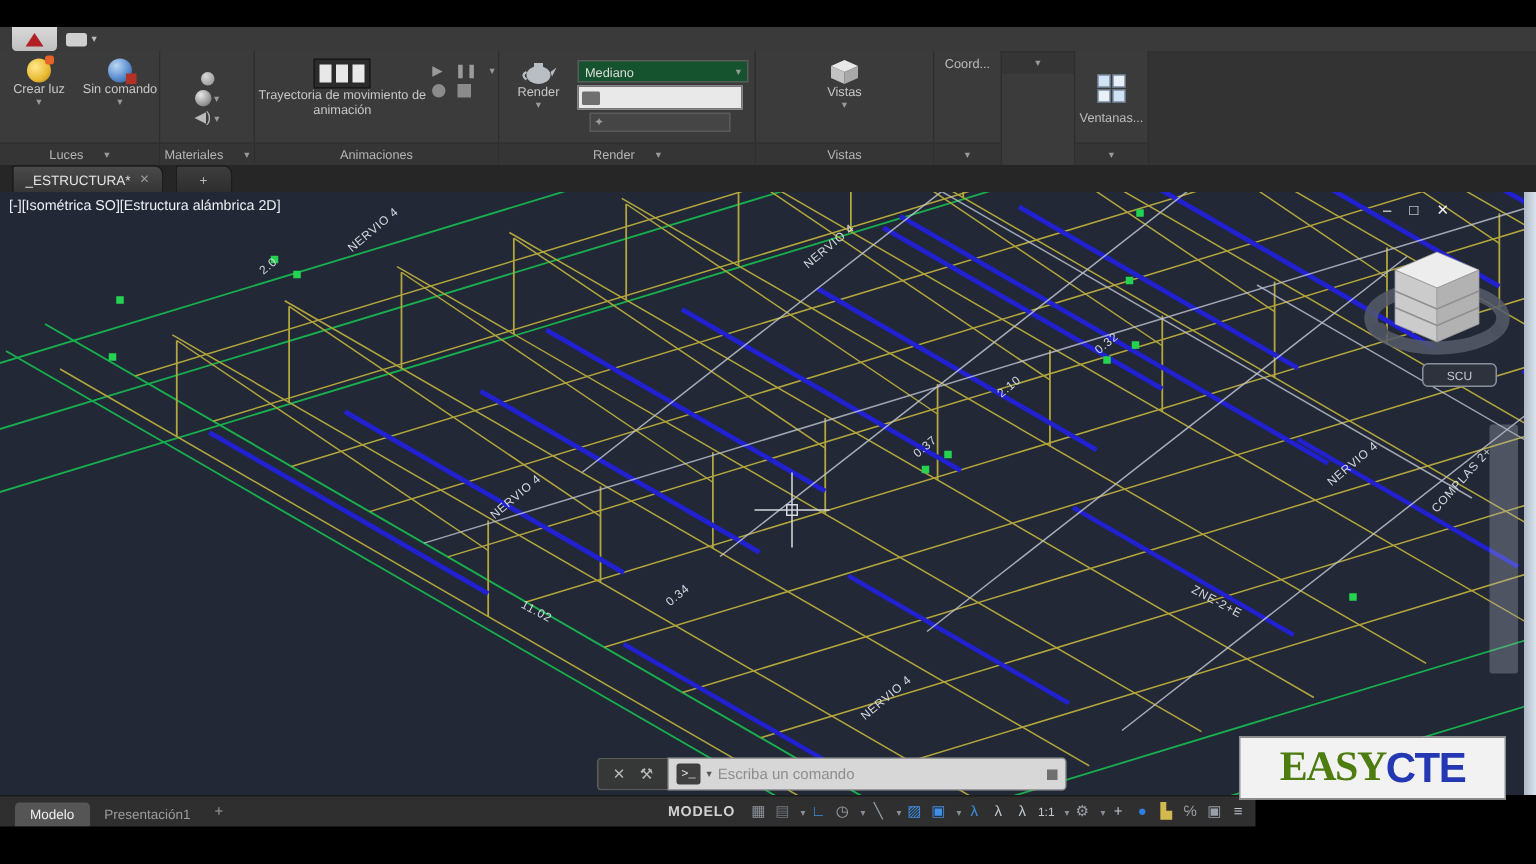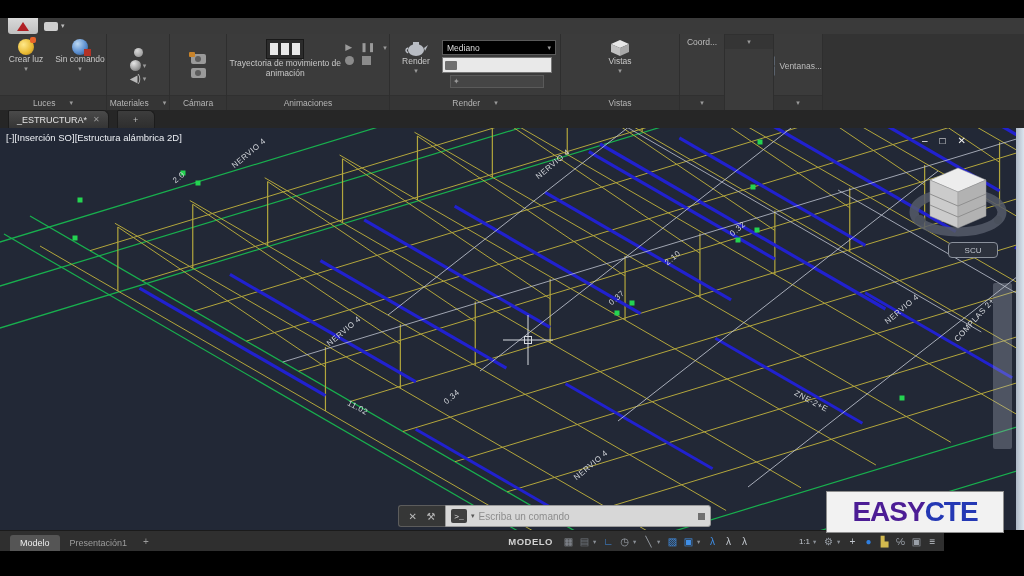--- a/index.html
+++ b/index.html
@@ -44,21 +44,21 @@
   .ico-cam{width:15px;height:10px;background:#9a9a9a;border-radius:2px;position:relative;}
   .ico-cam:after{content:"";position:absolute;left:4px;top:2px;width:6px;height:6px;border-radius:50%;background:#5c5c5c;}
   .ico-cam.tint:before{content:"";position:absolute;left:-2px;top:-2px;width:6px;height:5px;background:#c8832a;border-radius:1px;}
   .ico-film{width:36px;height:18px;background:#2b2b2b;border:1px solid #191919;display:flex;align-items:center;justify-content:space-evenly;}
   .ico-film i{width:8px;height:12px;background:#e8e8e8;display:block;}
   .transport{display:flex;flex-direction:column;gap:4px;padding-top:6px;}
   .transport .row{display:flex;gap:8px;align-items:center;color:#9a9a9a;font-size:9px;line-height:1;}
   .ico-rec{width:9px;height:9px;border-radius:50%;background:#8b8b8b;}
   .ico-stop{width:9px;height:9px;background:#8b8b8b;}
   .rendercol{display:flex;flex-direction:column;gap:2px;padding-top:3px;}
-  .qsel{width:104px;height:13px;background:#000000;border:1px solid #5a5a5a;color:#ddd;font-size:8.5px;
+  .qsel{width:104px;height:13px;background:#14532d;border:1px solid #5a5a5a;color:#ddd;font-size:8.5px;
         display:flex;align-items:center;justify-content:space-between;padding:0 4px;}
   .rline{width:104px;height:14px;background:#e9e9e9;border:1px solid #777;display:flex;align-items:center;padding:0 2px;gap:2px;}
   .rline .chip{width:12px;height:9px;background:#6f6f6f;border-radius:1px;}
   .rline2{width:88px;height:11px;background:#454545;border:1px solid #5a5a5a;margin-left:8px;display:flex;align-items:center;padding:0 2px;gap:2px;}
   .rline2 .st{color:#9a9a9a;font-size:8px;line-height:1;}
   .vgroup{display:flex;gap:6px;}
   .paneltitle{font-size:8.5px;color:#bdbdbd;text-align:center;padding-top:3px;}
 
   
   #filetabs{left:0;top:110px;width:1024px;height:18px;background:#262626;display:flex;align-items:flex-end;}
@@ -84,39 +84,39 @@
   #cmdtools{width:46px;background:rgba(56,56,56,.95);border:1px solid #5c5c5c;border-right:none;border-radius:3px 0 0 3px;
             display:flex;align-items:center;justify-content:space-evenly;color:#b9b9b9;font-size:10px;}
   #cmdinput{flex:1;background:#d7d7d7;border:1px solid #9a9a9a;border-radius:0 3px 3px 0;display:flex;align-items:center;gap:4px;padding:0 5px;}
   #cmdchip{width:16px;height:14px;background:#3f3f3f;border-radius:2px;color:#e8e8e8;font-family:"Liberation Mono",monospace;
            font-size:8px;display:flex;align-items:center;justify-content:center;}
   #cmdcaret{font-size:7px;color:#555;}
   #cmdtext{font-size:10px;color:#8d8d8d;flex:1;}
   #cmdend{width:7px;height:7px;background:#6f6f6f;}
 
   
-  #statusbar{left:0;top:530px;width:944px;height:21px;background:#2f2f2f;border-top:1px solid #1b1b1b;
-             display:flex;align-items:center;}
+  #statusbar{left:0;top:530px;width:837px;height:21px;background:#2f2f2f;border-top:1px solid #1b1b1b;
+             display:flex;align-items:center;text-align:right;}
   .ltab{height:16px;display:flex;align-items:center;padding:0 10px;font-size:9px;color:#9c9c9c;border-radius:3px 3px 0 0;margin-top:3px;}
   .ltab.active{background:#555;color:#efefef;}
   #lt-plus{color:#9c9c9c;font-size:10px;padding:0 6px;}
   #sb-spacer{flex:1;}
   #sb-mode{font-size:9.5px;font-weight:bold;color:#d2d2d2;letter-spacing:.5px;margin-right:8px;}
   #sb-icons{display:flex;align-items:center;gap:1px;margin-right:4px;}
   .sbi{min-width:15px;height:15px;display:flex;align-items:center;justify-content:center;font-size:10px;line-height:1;}
   .sbi.small{font-size:8px;}
   .sbc{font-size:6.5px;color:#8a8f96;width:7px;}
 
   
   #bot-black{left:0;top:551px;width:1024px;height:25px;background:#000;}
 
   
   #easycte{left:826px;top:491px;width:176px;height:40px;background:#f2f2f2;border:1px solid #8e8e8e;
            display:flex;align-items:center;justify-content:center;font-weight:bold;font-size:28px;letter-spacing:-1px;}
-  #easycte .p1{color:#4c1d95;} #easycte .p2{color:#2438b4;}
+  #easycte .p1{color:#4d7c0f;font-family:Liberation Serif, serif;} #easycte .p2{color:#2438b4;}
 </style>
 </head>
 <body>
 
 <div class="abs" id="top-black"></div>
 
 <div class="abs" id="tabrow">
   <div id="applogo">
       <div class="amark"></div>
     </div>
@@ -160,29 +160,20 @@
           <span class="ico-spk">◀)</span>
           <span class="caret">▾</span>
         </div>
     </div>
     <div class="foot">
       <span>Materiales</span>
       <span class="caret">▾</span>
     </div>
   </div>
 
-  <div class="panel" style="width:56px">
-    <div class="body" style="flex-direction:column;align-items:center;gap:4px;">
-      <span class="ico-cam tint"></span>
-      <span class="ico-cam"></span>
-    </div>
-    <div class="foot">
-      <span>Cámara</span>
-    </div>
-  </div>
 
   <div class="panel" style="width:162px">
     <div class="body">
       <div class="bigbtn" style="width:112px">
         <span class="ico-film">
             <i></i>
             <i></i>
             <i></i>
           </span>
         <span>Trayectoria de movimiento de animación</span>
@@ -260,21 +251,21 @@
       </div>
   </div>
 
   <div class="panel" style="width:48px">
     <div class="foot">
         <span class="caret">▾</span>
       </div>
   </div>
 
   <div class="panel" style="width:48px">
-    <div class="body" style="flex-direction:row;align-items:center;">
+    <div class="body" style="flex-direction:column;align-items:center;">
       <svg width="20" height="20">
         <rect x="1" y="1" width="8" height="8" fill="#cfe3f5" stroke="#7a8aa0"></rect>
         <rect x="11" y="1" width="8" height="8" fill="#e8f0f8" stroke="#7a8aa0"></rect>
         <rect x="1" y="11" width="8" height="8" fill="#e8f0f8" stroke="#7a8aa0"></rect>
         <rect x="11" y="11" width="8" height="8" fill="#cfe3f5" stroke="#7a8aa0"></rect>
       </svg>
       <span style="font-size:8.5px;color:#bdbdbd;">Ventanas...</span>
     </div>
     <div class="foot">
         <span class="caret">▾</span>
@@ -395,21 +386,21 @@
       <rect x="754.5" y="99.5" width="5" height="5" fill="#24d451"></rect>
       <rect x="735.5" y="109.5" width="5" height="5" fill="#24d451"></rect>
       <rect x="629.5" y="172.5" width="5" height="5" fill="#24d451"></rect>
       <rect x="614.5" y="182.5" width="5" height="5" fill="#24d451"></rect>
       <rect x="899.5" y="267.5" width="5" height="5" fill="#24d451"></rect>
       <rect x="757.5" y="11.5" width="5" height="5" fill="#24d451"></rect>
       <line x1="503" y1="212" x2="553" y2="212" stroke="#d6dae0" stroke-width="1"></line>
       <line x1="528" y1="187" x2="528" y2="237" stroke="#d6dae0" stroke-width="1"></line>
       <rect x="524.5" y="208.5" width="7" height="7" fill="none" stroke="#d6dae0"></rect>
     </svg>
-  <div class="abs" id="vplabel">[-][Inserción SO][Estructura alámbrica 2D]</div>
+  <div class="abs" id="vplabel">[-][Isométrica SO][Estructura alámbrica 2D]</div>
   <div class="abs" id="vpctrls">
     <span>–</span>
     <span>□</span>
     <span>✕</span>
   </div>
   <svg class="abs" id="viewcube" width="104" height="92">
     <ellipse cx="52" cy="62" rx="44" ry="20" fill="none" stroke="#555b68" stroke-width="9" opacity="0.85"></ellipse>
     <circle cx="14" cy="70" r="5" fill="#4a505c"></circle>
     <circle cx="92" cy="70" r="4" fill="#4a505c"></circle>
     <polygon points="52,18 80,30 52,42 24,30" fill="#ededed" stroke="#9a9a9a" stroke-width="0.5"></polygon>
@@ -473,21 +464,21 @@
       <div class="sbi" style="color: rgb(154, 160, 168);">◷</div>
       <div class="sbc">▾</div>
       <div class="sbi" style="color: rgb(154, 160, 168);">╲</div>
       <div class="sbc">▾</div>
       <div class="sbi" style="color: rgb(63, 143, 232);">▨</div>
       <div class="sbi" style="color: rgb(63, 143, 232);">▣</div>
       <div class="sbc">▾</div>
       <div class="sbi" style="color: rgb(63, 143, 232);">λ</div>
       <div class="sbi" style="color: rgb(195, 200, 207);">λ</div>
       <div class="sbi" style="color: rgb(195, 200, 207);">λ</div>
-      <div class="sbi small" style="color: rgb(195, 200, 207); margin-left: 44px;">1:1</div>
+      <div class="sbi small" style="color: rgb(195, 200, 207);">1:1</div>
       <div class="sbc">▾</div>
       <div class="sbi" style="color: rgb(154, 160, 168);">⚙</div>
       <div class="sbc">▾</div>
       <div class="sbi" style="color: rgb(195, 200, 207);">+</div>
       <div class="sbi" style="color: rgb(47, 127, 224);">●</div>
       <div class="sbi" style="color: rgb(210, 185, 78);">▙</div>
       <div class="sbi" style="color: rgb(154, 160, 168);">℅</div>
       <div class="sbi" style="color: rgb(154, 160, 168);">▣</div>
       <div class="sbi" style="color: rgb(195, 200, 207);">≡</div>
     </div>

